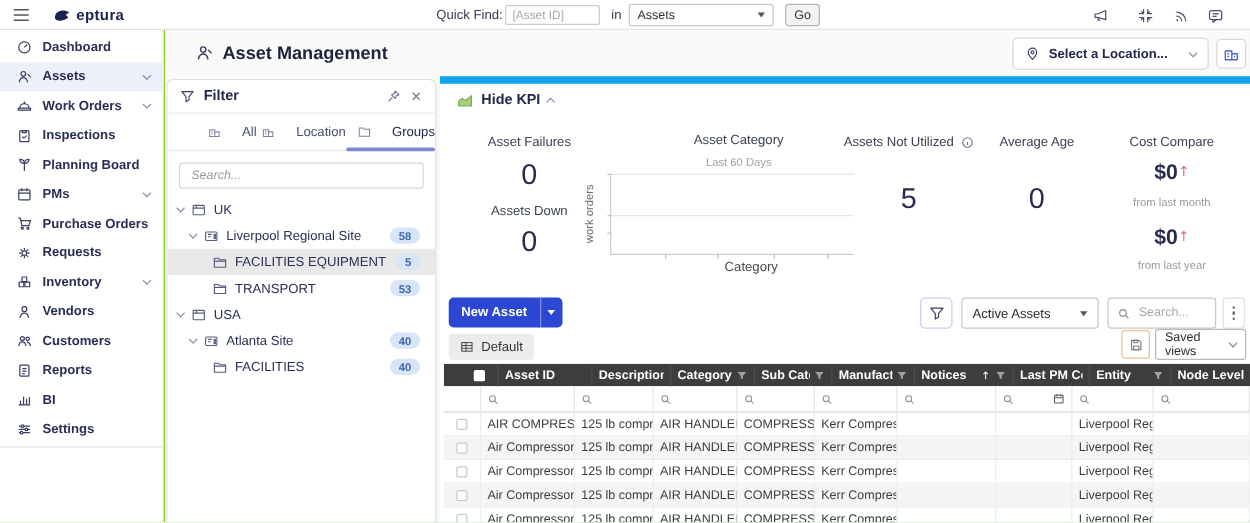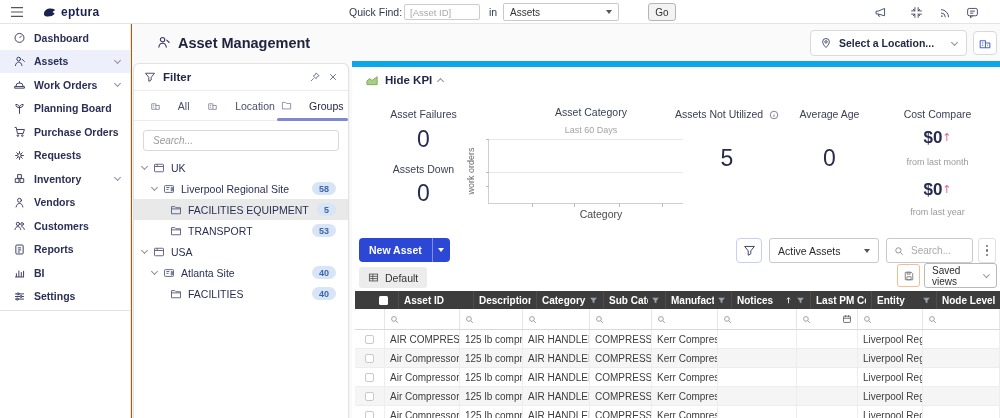--- a/index.html
+++ b/index.html
@@ -1,31 +1,31 @@
 <!DOCTYPE html>
 <html><head>
 <meta charset="utf-8">
 <style>
   html,body{margin:0;padding:0;width:1000px;height:418px;overflow:hidden;background:#fff;}
   *{box-sizing:border-box;}
-  #app{position:relative;width:1000px;height:418px;font-family:"Liberation Sans",sans-serif;color:#23284d;overflow:hidden;background:#a16207;}
+  #app{position:relative;width:1000px;height:418px;font-family:"Liberation Sans",sans-serif;color:#23284d;overflow:hidden;background:#84cc16;}
   svg{display:block;}
   .ic{color:#3a3f63;}
   
   .topbar{position:absolute;top:0;left:0;right:0;height:24px;background:#fff;border-bottom:1px solid #e4e4e4;}
   .topbar>*{position:absolute;top:0;height:24px;display:flex;align-items:center;}
   .hamburger{left:10px;cursor:pointer;}
   .logo{left:42px;gap:4px;}
   .logo-text{font-size:12px;font-weight:bold;color:#1b2150;letter-spacing:.3px;}
   .qf-label{left:349px;font-size:10.5px;color:#33384f;}
   .qf-input{left:404px;top:4px;height:16px;width:76px;border:1px solid #ccc;border-radius:2px;font-size:9.5px;padding:0 5px;color:#444;font-family:"Liberation Sans",sans-serif;}
   .qf-input::placeholder{color:#a9a9a9;}
   .qf-in{left:489px;font-size:10.5px;color:#33384f;}
   .qf-select{left:503px;top:3px;height:18px;width:116px;border:1px solid #c9c9c9;border-radius:2px;background:#fff;font-size:10px;color:#333;padding:0 6px;display:flex;align-items:center;justify-content:space-between;cursor:pointer;}
-  .go-btn{left:628px;top:3px;height:18px;width:28px;border:1px solid #b5b5b5;border-radius:3px;background:#f3f3f3;font-size:10px;color:#333;display:flex;align-items:center;justify-content:center;cursor:pointer;font-family:"Liberation Sans",sans-serif;margin-left:20px;}
+  .go-btn{left:628px;top:3px;height:18px;width:28px;border:1px solid #b5b5b5;border-radius:3px;background:#f3f3f3;font-size:10px;color:#333;display:flex;align-items:center;justify-content:center;cursor:pointer;font-family:"Liberation Sans",sans-serif;}
   .tb-icon{width:16px;justify-content:center;color:#4a4f6d;cursor:pointer;}
   .avatar{left:977px;top:2px;width:20px;height:20px;border-radius:50%;background:#2456d9;color:#fff;font-size:8px;font-weight:bold;display:flex;align-items:center;justify-content:center;cursor:pointer;margin-left:28px;}
   .tri{width:0;height:0;border-left:3.5px solid transparent;border-right:3.5px solid transparent;border-top:4px solid #555;}
   .chv{width:5px;height:5px;border-right:1.2px solid #8a8fa8;border-bottom:1.2px solid #8a8fa8;transform:rotate(45deg);margin-top:-2px;}
   .chv-up{transform:rotate(-135deg);margin-top:3px;}
   
   .sidebar{position:absolute;top:24px;left:0;width:131px;bottom:0;background:#fff;border-right:1px solid #e7e7e7;padding-top:2px;}
   .side-item{height:23.5px;display:flex;align-items:center;padding:0 10px 0 13px;gap:8px;font-size:10.5px;font-weight:600;color:#2a2f55;cursor:pointer;}
   .side-item .lbl{flex:1;}
   .side-item.active{background:#edeffa;}
@@ -88,21 +88,21 @@
   .fltrow .cal{margin-left:auto;color:#555;}
   .drow{height:19px;border-bottom:1px solid #ededed;color:#3c3c3c;}
   .drow .cell{display:flex;align-items:center;border-right:1px solid #ededed;}
   .drow.alt{background:#f5f5f5;}
   .rcheck{width:9px;height:9px;border:1px solid #c9c9c9;border-radius:2px;background:#fff;}
   
   .filter-card{position:absolute;left:1px;top:39px;width:216px;bottom:0;background:#fff;border:1px solid #e2e2e2;border-bottom:none;border-radius:6px 6px 0 0;box-shadow:0 1px 3px rgba(0,0,0,.05);z-index:3;}
   .fc-head{height:27px;display:flex;align-items:center;gap:7px;padding:0 10px;border-bottom:1px solid #ececec;}
   .fc-head .lbl{flex:1;font-size:11.5px;font-weight:bold;color:#23274a;}
   .fc-tabs{height:30px;display:flex;border-bottom:1px solid #ececec;position:relative;}
-  .fc-tab{flex:1;display:flex;align-items:center;justify-content:center;gap:17px;font-size:10.5px;color:#4a4e6e;cursor:pointer;}
+  .fc-tab{flex:1;display:flex;align-items:center;justify-content:flex-end;gap:17px;font-size:10.5px;color:#4a4e6e;cursor:pointer;}
   .fc-tab .tic{color:#7d819c;}
   .fc-tab.active{color:#23274a;font-weight:400;}
   .tab-underline{position:absolute;bottom:-1px;left:66.6%;width:33.4%;height:3px;background:#8089cf;border-radius:2px;}
   .fc-search{margin:9px 9px 6px 9px;height:21px;border:1px solid #d9d9d9;border-radius:3px;display:flex;align-items:center;padding:0 7px;}
   .fc-search input{border:none;outline:none;width:100%;font-size:10px;color:#555;font-style:italic;font-family:"Liberation Sans",sans-serif;background:transparent;}
   .fc-search input::placeholder{color:#9a9a9a;}
   .ti{height:21px;display:flex;align-items:center;font-size:10.5px;color:#2a2f55;cursor:pointer;position:relative;}
   .ti .chv{margin-right:6px;}
   .ti .lbl{flex:1;overflow:hidden;white-space:nowrap;}
   .ti.sel{background:#e9e9e9;}
@@ -191,26 +191,46 @@
             <path d="M3.5 10.5a4.5 4.5 0 0 1 9 0"></path>
             <path d="M2 10.5h12v2H2z"></path>
             <path d="M8 4v2.5"></path>
           </svg>
         </span>
       <span class="lbl">Work Orders</span>
       <span class="chv"></span>
     </div>
     <div class="side-item">
       <span>
+          <svg class="ic" width="13" height="13" viewBox="0 0 16 16" fill="none" stroke="currentColor" stroke-width="1.2" stroke-linejoin="round">
+            <rect x="3.5" y="3" width="9" height="11" rx="1"></rect>
+            <path d="M6 3h4v2H6z"></path>
+            <path d="M6 9l1.5 1.5L10.2 8"></path>
+          </svg>
+        </span>
+      <span class="lbl">Inspections</span>
+    </div>
+    <div class="side-item">
+      <span>
           <svg class="ic" width="13" height="13" viewBox="0 0 16 16" fill="none" stroke="currentColor" stroke-width="1.2" stroke-linecap="round">
             <path d="M8 14V7"></path>
             <path d="M8 7C5 7 3.5 5.5 3.5 3c3 0 4.5 1.5 4.5 4zM8 7c3 0 4.5-1.5 4.5-4-3 0-4.5 1.5-4.5 4z"></path>
           </svg>
         </span>
       <span class="lbl">Planning Board</span>
+    </div>
+    <div class="side-item">
+      <span>
+          <svg class="ic" width="13" height="13" viewBox="0 0 16 16" fill="none" stroke="currentColor" stroke-width="1.2" stroke-linejoin="round">
+            <rect x="2.5" y="3.5" width="11" height="10" rx="1"></rect>
+            <path d="M2.5 6.8h11M5.5 2v3M10.5 2v3"></path>
+          </svg>
+        </span>
+      <span class="lbl">PMs</span>
+      <span class="chv"></span>
     </div>
     <div class="side-item">
       <span>
           <svg class="ic" width="13" height="13" viewBox="0 0 16 16" fill="none" stroke="currentColor" stroke-width="1.2" stroke-linejoin="round">
             <circle cx="6" cy="13" r="1"></circle>
             <circle cx="11.5" cy="13" r="1"></circle>
             <path d="M2 3h2l1.5 7.5h7L14 5.5H5"></path>
           </svg>
         </span>
       <span class="lbl">Purchase Orders</span>

